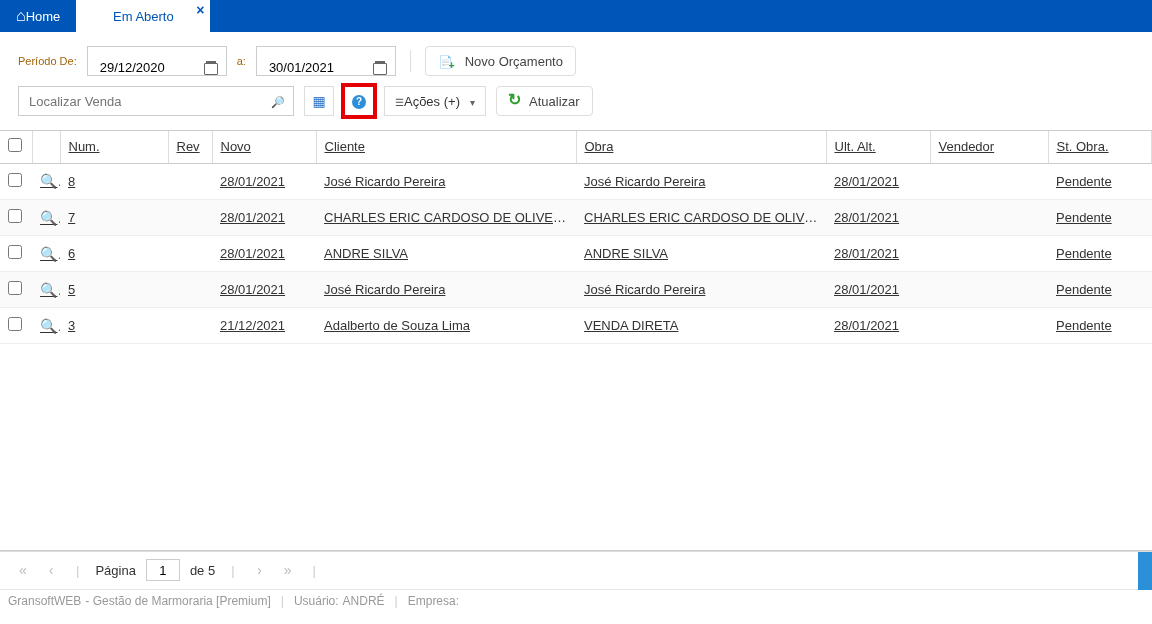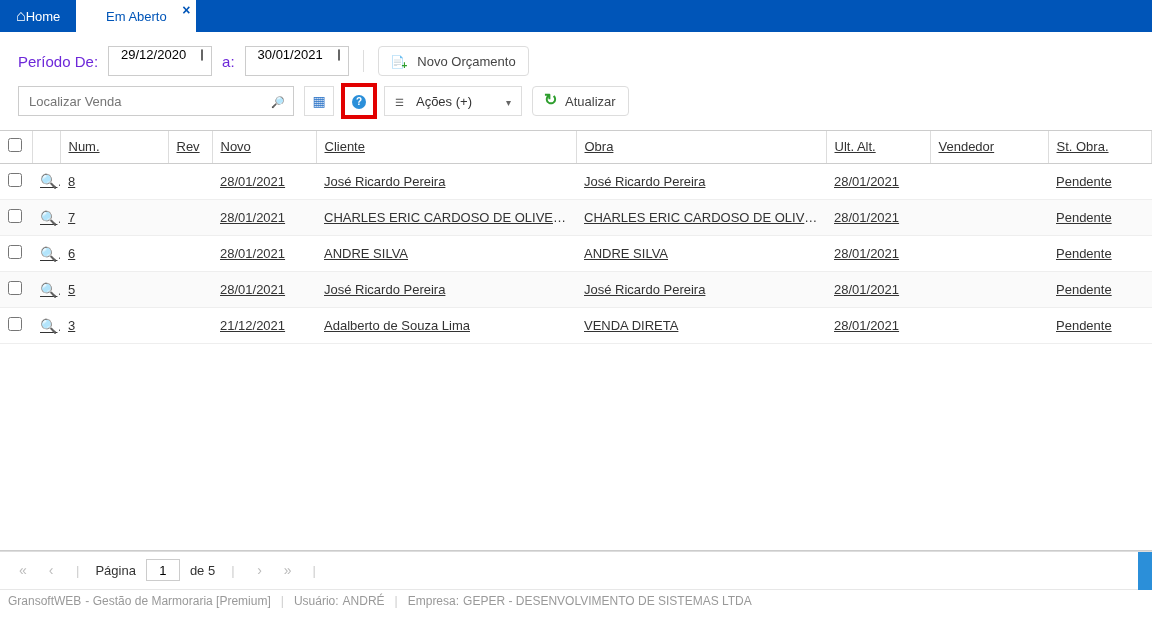--- a/index.html
+++ b/index.html
@@ -8,42 +8,42 @@
   
   .tab-bar { height: 32px; background: #0055b8; display: flex; align-items: stretch; }
   .tab { display: flex; align-items: center; padding: 0 16px; color: #fff; cursor: pointer; position: relative; }
   .tab.home { font-size: 13px; }
   .tab.active { background: #fff; color: #0055b8; }
   .tab .close { position: absolute; top: 2px; right: 6px; font-size: 14px; font-weight: bold; color: #0055b8; }
   .home-ico::before { content: "\2302"; font-size: 16px; }
 
   
   .toolbar { padding: 14px 18px 6px 18px; display: flex; align-items: center; gap: 10px; color: #555; }
-  .label { font-size: 15px; color: #6d28d9; }
-  .date-box { display: flex; align-items: flex-start; border: 1px solid #ccc; height: 30px; padding: 0 8px 0 12px; background: #fff; width: 104px; justify-content: space-between; }
+  .label { font-size: 11px; color: #a16207; }
+  .date-box { display: flex; align-items: flex-end; border: 1px solid #ccc; height: 30px; padding: 0 8px 0 12px; background: #fff; width: 140px; justify-content: space-between; }
   .date-box input { border: none; width: 80px; font-size: 13px; outline: none; }
   .cal-ico { width: 14px; height: 14px; position: relative; }
   .cal-ico::before { content: ""; position: absolute; inset: 2px 0 0 0; border: 1px solid #666; border-radius: 1px; }
   .cal-ico::after { content: ""; position: absolute; top: 0; left: 2px; right: 2px; height: 3px; background: #666; }
 
   .divider { width: 1px; height: 22px; background: #ddd; margin: 0 4px; }
 
   .btn { display: inline-flex; align-items: center; gap: 6px; height: 30px; padding: 0 12px; border: 1px solid #ddd; background: #fff; cursor: pointer; color: #444; border-radius: 4px; }
 
   .toolbar2 { padding: 4px 18px 14px 18px; display: flex; gap: 10px; }
   .search-box { display: flex; align-items: center; border: 1px solid #ccc; height: 30px; width: 276px; padding: 0 8px 0 10px; }
   .search-box input { border: none; flex: 1; outline: none; font-size: 13px; color: #999; }
   .bino-ico::before { content: "\1F50E"; font-size: 11px; color: #555; }
 
   .icon-btn { width: 30px; height: 30px; border: 1px solid #ddd; display: flex; align-items: center; justify-content: center; cursor: pointer; background: #fff; }
   .icon-grid::before { content: "\25A6"; font-size: 14px; color: #2b73c7; }
   .icon-help::before { content: "?"; display: inline-block; width: 14px; height: 14px; line-height: 14px; text-align: center; border-radius: 50%; background: #2b8fd9; color: #fff; font-size: 10px; font-weight: bold; }
   .hl { outline: 4px solid #e20000; outline-offset: -1px; z-index: 5; position: relative; }
 
-  .menu-btn { display: flex; align-items: center; gap: 12px; height: 30px; border: 1px solid #ddd; padding: 4px 10px; cursor: pointer; }
+  .menu-btn { display: flex; align-items: center; gap: 0; height: 30px; border: 1px solid #ddd; padding: 4px 10px; cursor: pointer; }
   .menu-ico::before { content: "\2630"; font-size: 10px; color: #555; }
   .plus-lbl { font-size: 13px; }
   .caret::before { content: "\25BE"; color: #666; font-size: 10px; }
 
   .refresh-ico { position: relative; width: 14px; height: 14px; }
   .refresh-ico::before { content: "\21BB"; color: #2e9e2e; font-size: 16px; font-weight: bold; position: absolute; top: -4px; left: -1px; }
 
   .doc-plus::before { content: "\1F4C4"; font-size:12px; position:relative;}
   .add-badge::after { content:"+"; position:relative; color:#2e9e2e; font-weight:bold; font-size:10px; left:-4px; top:3px;}
 
@@ -72,21 +72,21 @@
   input[type=checkbox]{ width:14px; height:14px; }
 </style>
 </head>
 <body>
 
 <div class="tab-bar">
   <div class="tab home">
     <span class="home-ico"></span>
     <span>Home</span>
   </div>
-  <div class="tab active" style="width:120px; justify-content:center;">
+  <div class="tab active" style="width:134px; justify-content:center;">
     <span>Em Aberto</span>
     <span class="close">×</span>
   </div>
 </div>
 
 <div class="toolbar">
   <span class="label">Período De:</span>
   <div class="date-box">
     <input value="29/12/2020" style="">
     <span class="cal-ico"></span>
@@ -250,14 +250,13 @@
 </div>
 
 <div class="status">
   <span class="sb">GransoftWEB</span>
   <span class="sb"> - Gestão de Marmoraria [Premium]</span>
   <span class="st-div">|</span>
   <span class="sb">Usuário:</span>
   <span class="sb">ANDRÉ</span>
   <span class="st-div">|</span>
   <span class="sb">Empresa:</span>
-  <span class="sb">GEPER - DESENVOLVIMENTO DE SISTEMAS LTDA</span>
 </div>
 
 </body></html>

